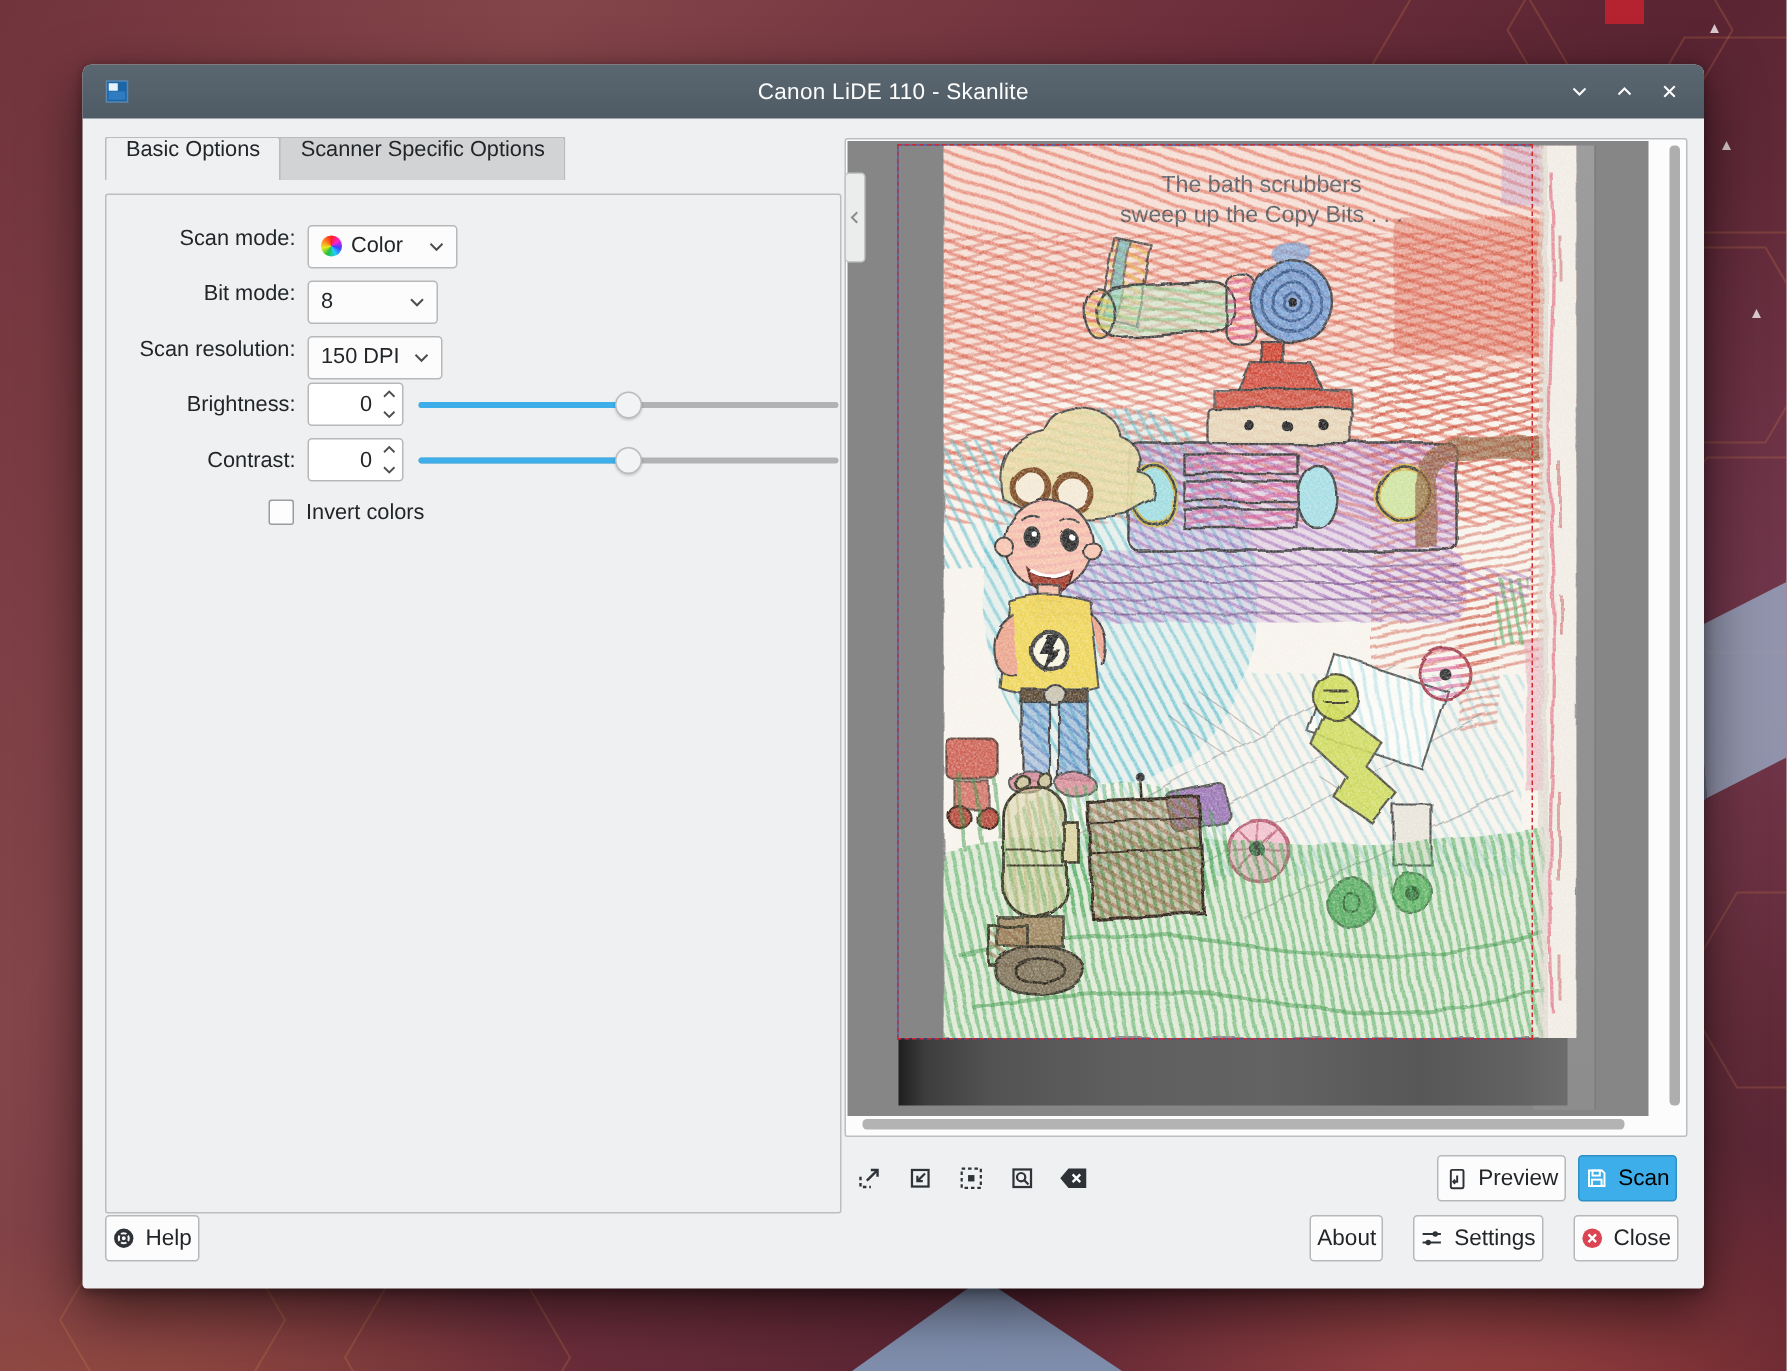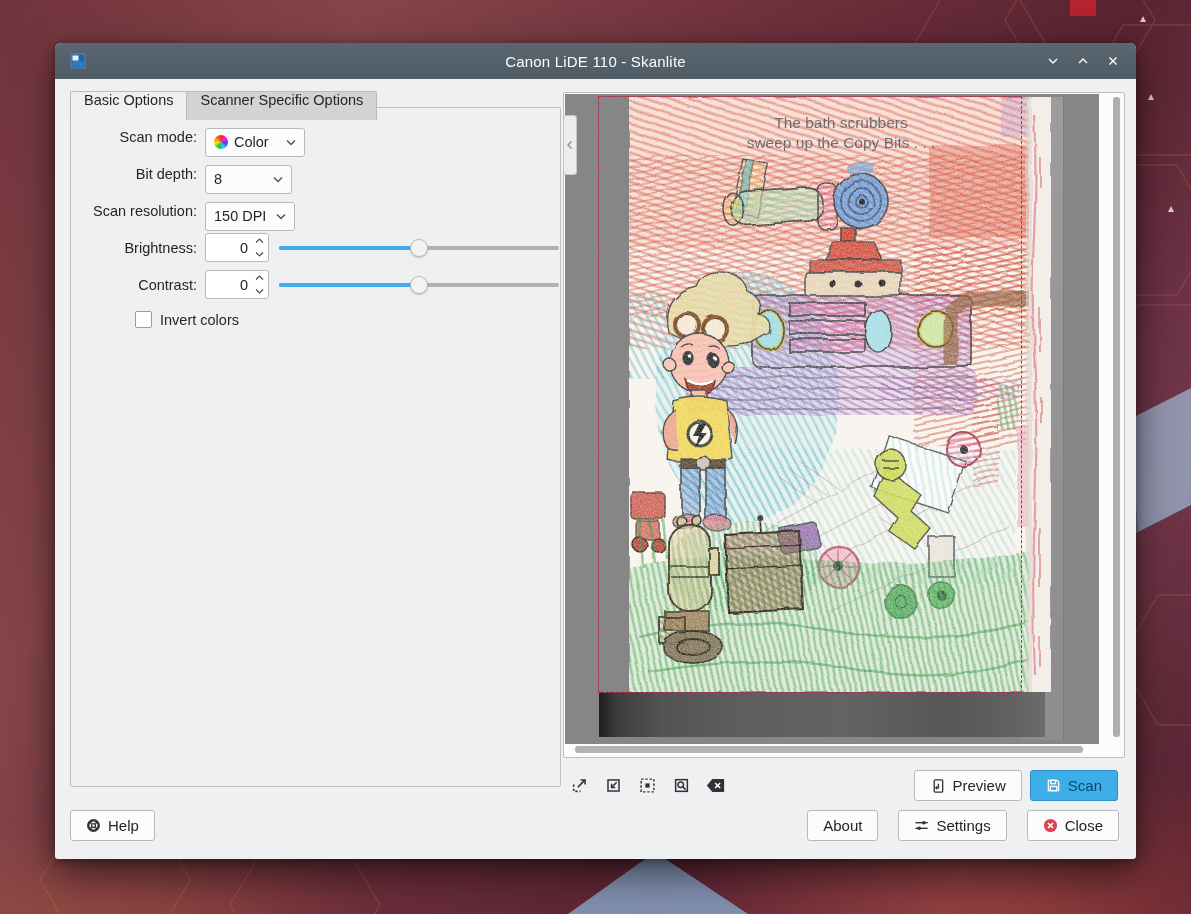--- a/index.html
+++ b/index.html
@@ -43,21 +43,21 @@
   .tab{
     height:29px;padding:0 13px;display:flex;align-items:flex-start;font-size:14.5px;
     border:1px solid #b9bbbd;border-bottom:none;border-radius:2px 2px 0 0;
     background:var(--tab_inactive);margin-right:-1px;
   }
   .tab.active{background:var(--window_bg);position:relative}
   .tab.active::after{content:"";position:absolute;left:0;right:0;bottom:-1px;height:2px;background:var(--window_bg)}
 
   
   .options-panel{
-    position:absolute;left:15px;top:64px;width:491px;height:680px;
+    position:absolute;left:15px;top:86px;width:491px;height:680px;
     border:1px solid var(--panel_border);border-radius:2px;background:var(--window_bg);
     padding-top:6px;
   }
   .form-row{display:flex;align-items:center;height:29px;margin:8px 0 8px 8px}
   .form-label{width:118px;text-align:right;margin-right:8px;font-size:14.5px}
   .combo{
     height:29px;border:1px solid var(--button_border);border-radius:3px;background:#fcfcfc;
     display:flex;align-items:center;gap:6px;padding:0 8px;font-size:14.5px;margin-top:11px;
   }
   .combo .chev{margin-left:auto}
@@ -70,21 +70,21 @@
   .spin-value{flex:1;display:flex;align-items:center;justify-content:flex-end;padding-right:3px;font-size:14.5px}
   .spin-arrows{width:17px;display:flex;flex-direction:column}
   .spin-arrows span{flex:1;display:flex;align-items:center;justify-content:center}
   .slider{position:relative;width:280px;height:18px;margin-left:10px}
   .slider .track{position:absolute;left:0;right:0;top:7px;height:4px;border-radius:2px;background:var(--slider_rest)}
   .slider .fill{position:absolute;left:0;top:7px;height:4px;border-radius:2px;background:var(--accent)}
   .slider .handle{
     position:absolute;top:0;width:18px;height:18px;border-radius:50%;margin-left:-9px;
     background:#f2f3f4;border:1px solid #b9bbbd;box-shadow:0 1px 2px rgba(0,0,0,.2);
   }
-  .check-row{display:flex;align-items:flex-end;margin:12px 0 0 64px;gap:8px}
+  .check-row{display:flex;align-items:flex-end;margin:12px 0 0 108px;gap:8px}
   .checkbox{width:17px;height:17px;border:1px solid #9b9c9e;border-radius:2px;background:#fdfdfd}
   .check-label{font-size:14.5px}
 
   
   .preview-panel{
     position:absolute;left:508px;top:49px;width:562px;height:666px;
     background:#fcfcfc;border:1px solid var(--panel_border);border-radius:2px;
   }
   .viewport{position:absolute;left:1px;top:1px;width:534px;height:650px;background:var(--preview_bg);overflow:hidden}
   .scan-page{position:absolute;left:34px;top:3px;width:422px;height:595px;
@@ -101,24 +101,24 @@
     background:#ebecec;border:1px solid #c4c5c6;display:flex;align-items:center;justify-content:center;
   }
 
   
   .preview-toolbar{position:absolute;left:513px;top:727px;right:18px;height:31px;display:flex;align-items:center}
   .tool-icons{display:flex;gap:11px;align-items:center}
   .tool-btn{width:23px;height:23px;display:flex;align-items:center;justify-content:center;border-radius:3px}
   .right-btns{margin-left:auto;display:flex;gap:8px}
   .btn{
     height:31px;display:inline-flex;align-items:center;justify-content:center;gap:7px;
-    padding:0 15px;font-size:15px;color:var(--text);
+    padding:0 4px;font-size:15px;color:var(--text);
     background:var(--button_bg);border:1px solid var(--button_border);border-radius:3px;
   }
-  .btn.primary{background:var(--accent);border-color:#2e8fc4;color:#0c4a6e}
+  .btn.primary{background:var(--accent);border-color:#2e8fc4;color:#000000}
   .bottom-bar{position:absolute;left:15px;top:767px;right:17px;height:31px;display:flex;align-items:flex-end}
   .bottom-right{margin-left:auto;display:flex;gap:20px}
 
   svg{display:block}
 </style>
 </head>
 <body>
 
 <svg class="desktop-art" width="1191" height="914" viewBox="0 0 1191 914">
   <g fill="none" stroke="#d98a4f" stroke-opacity=".22" stroke-width="1.4">
@@ -191,21 +191,21 @@
       <span class="combo" style="width:100px">
         <span class="color-wheel"></span>
         <span>Color</span>
         <svg class="chev" width="10" height="7" viewBox="0 0 10 7">
             <path d="M1 1.5l4 4 4-4" fill="none" stroke="#4d4d4d" stroke-width="1.3"></path>
           </svg>
       </span>
     </div>
 
     <div class="form-row">
-      <span class="form-label">Bit depth:</span>
+      <span class="form-label">Bit mode:</span>
       <span class="combo" style="width:87px">
         <span>8</span>
         <svg class="chev" width="10" height="7" viewBox="0 0 10 7">
             <path d="M1 1.5l4 4 4-4" fill="none" stroke="#4d4d4d" stroke-width="1.3"></path>
           </svg>
       </span>
     </div>
 
     <div class="form-row">
       <span class="form-label">Scan resolution:</span>

